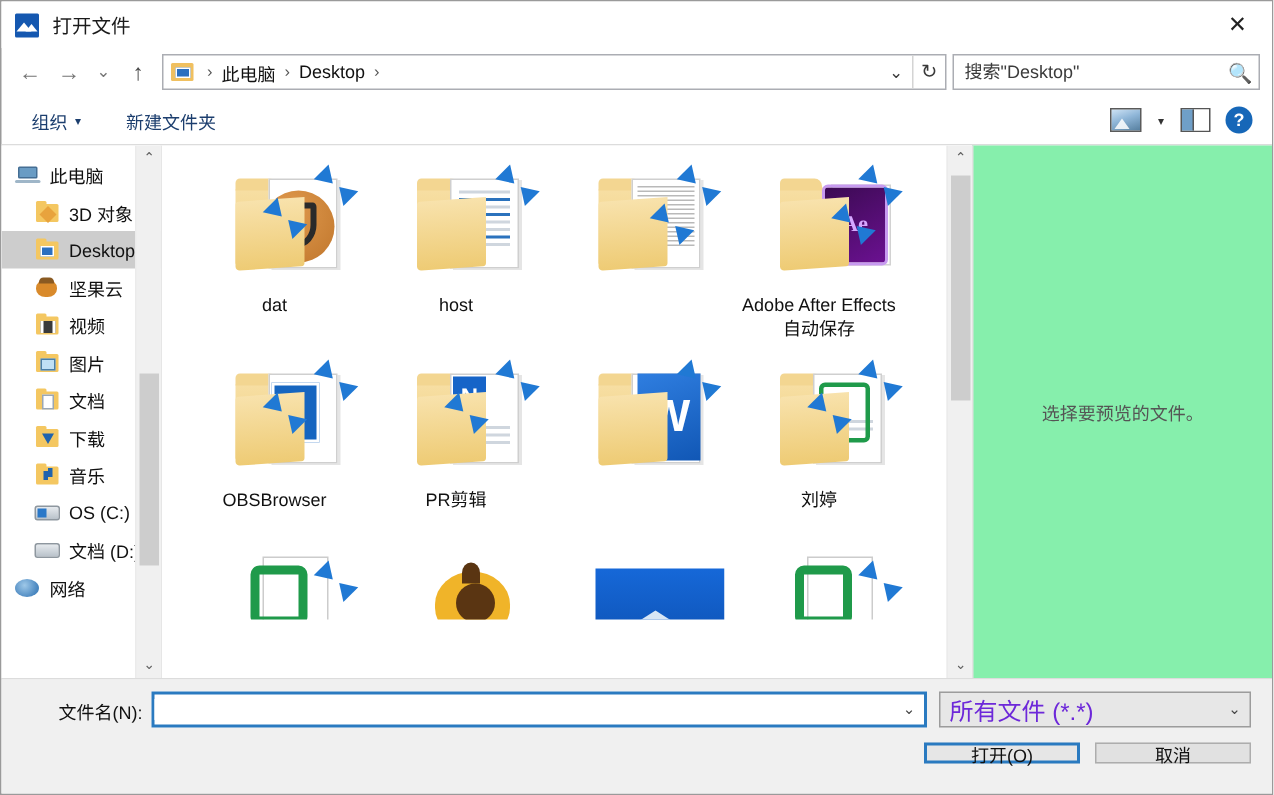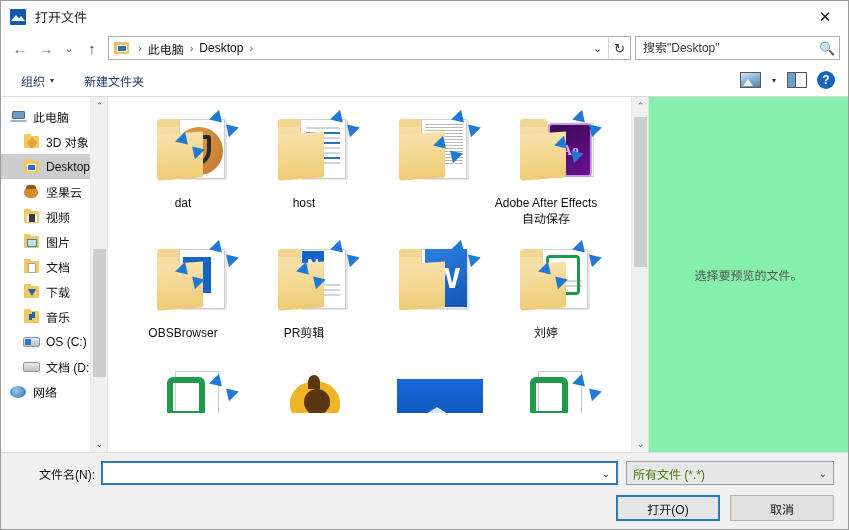--- a/index.html
+++ b/index.html
@@ -595,34 +595,34 @@
     height: 24px;
     margin-left: 8px;
     background: #e7e7e7;
     border: 1px solid #9c9c9c;
     display: flex;
     align-items: center;
     box-sizing: border-box;
   }
   .filter-combo .val {
     flex: 1;
-    font-size: 12px;
-    color: #4d7c0f;
+    font-size: 16px;
+    color: #6d28d9;
     padding-left: 6px;
     white-space: nowrap;
     overflow: hidden;
   }
   .row2 {
     display: flex;
     justify-content: flex-end;
     padding-top: 10px;
   }
   .btn {
     width: 104px;
-    height: 26px;
+    height: 14px;
     font-size: 12px;
     font-family: inherit;
     display: flex;
     align-items: center;
     justify-content: center;
     background: #e1e1e1;
     border: 1px solid #adadad;
     color: #111;
     box-sizing: border-box;
   }

